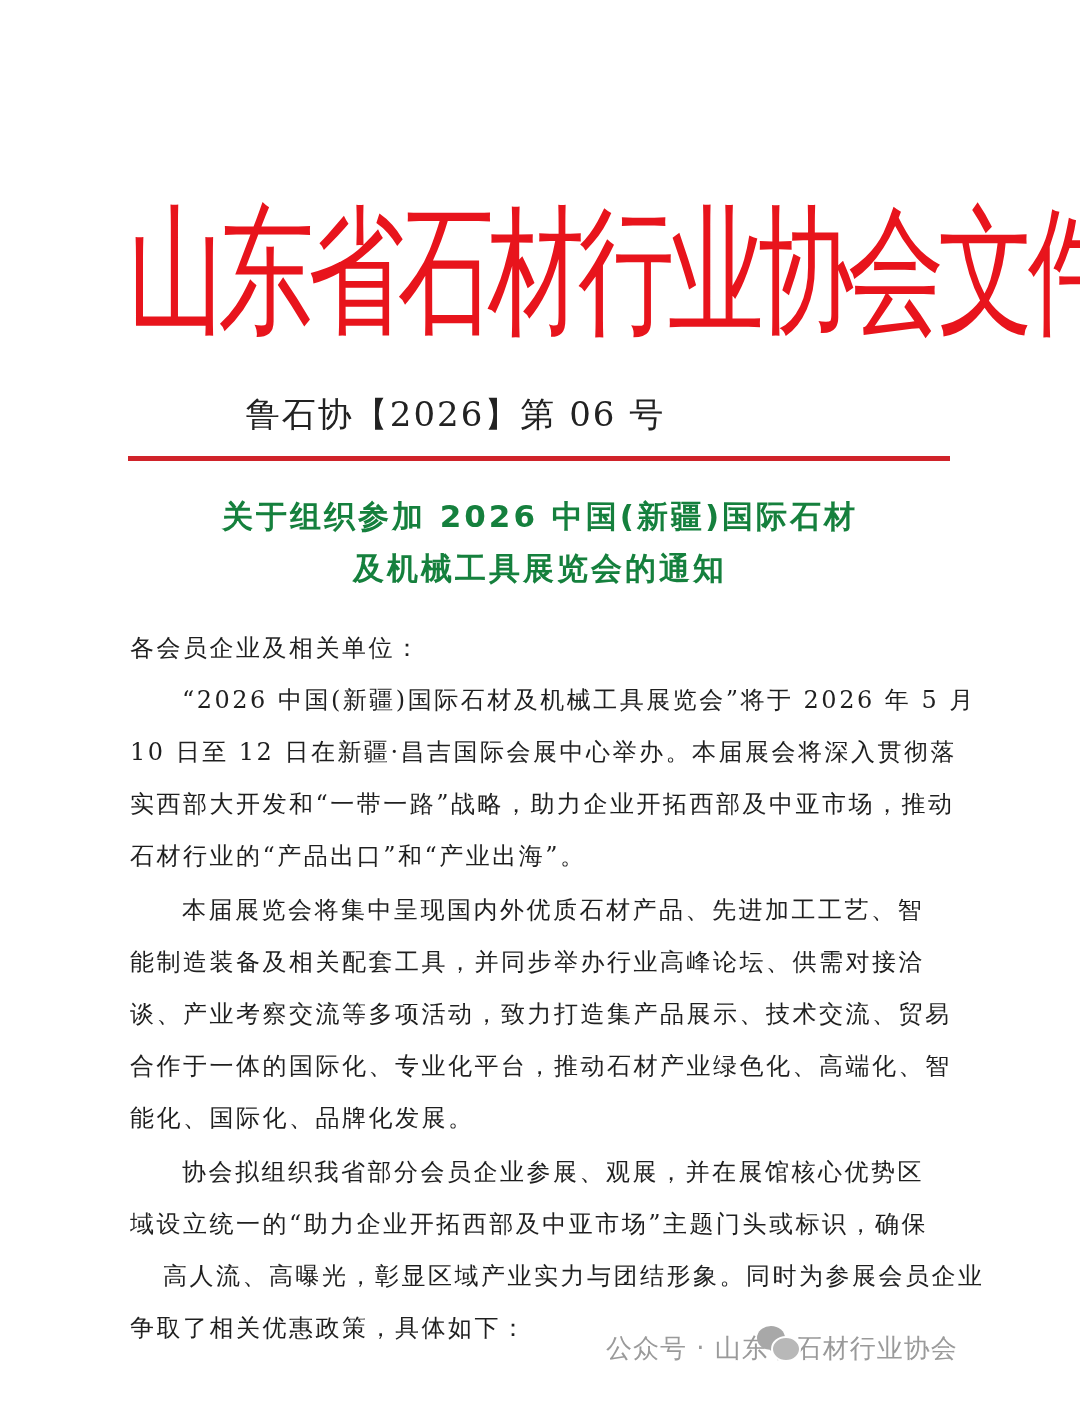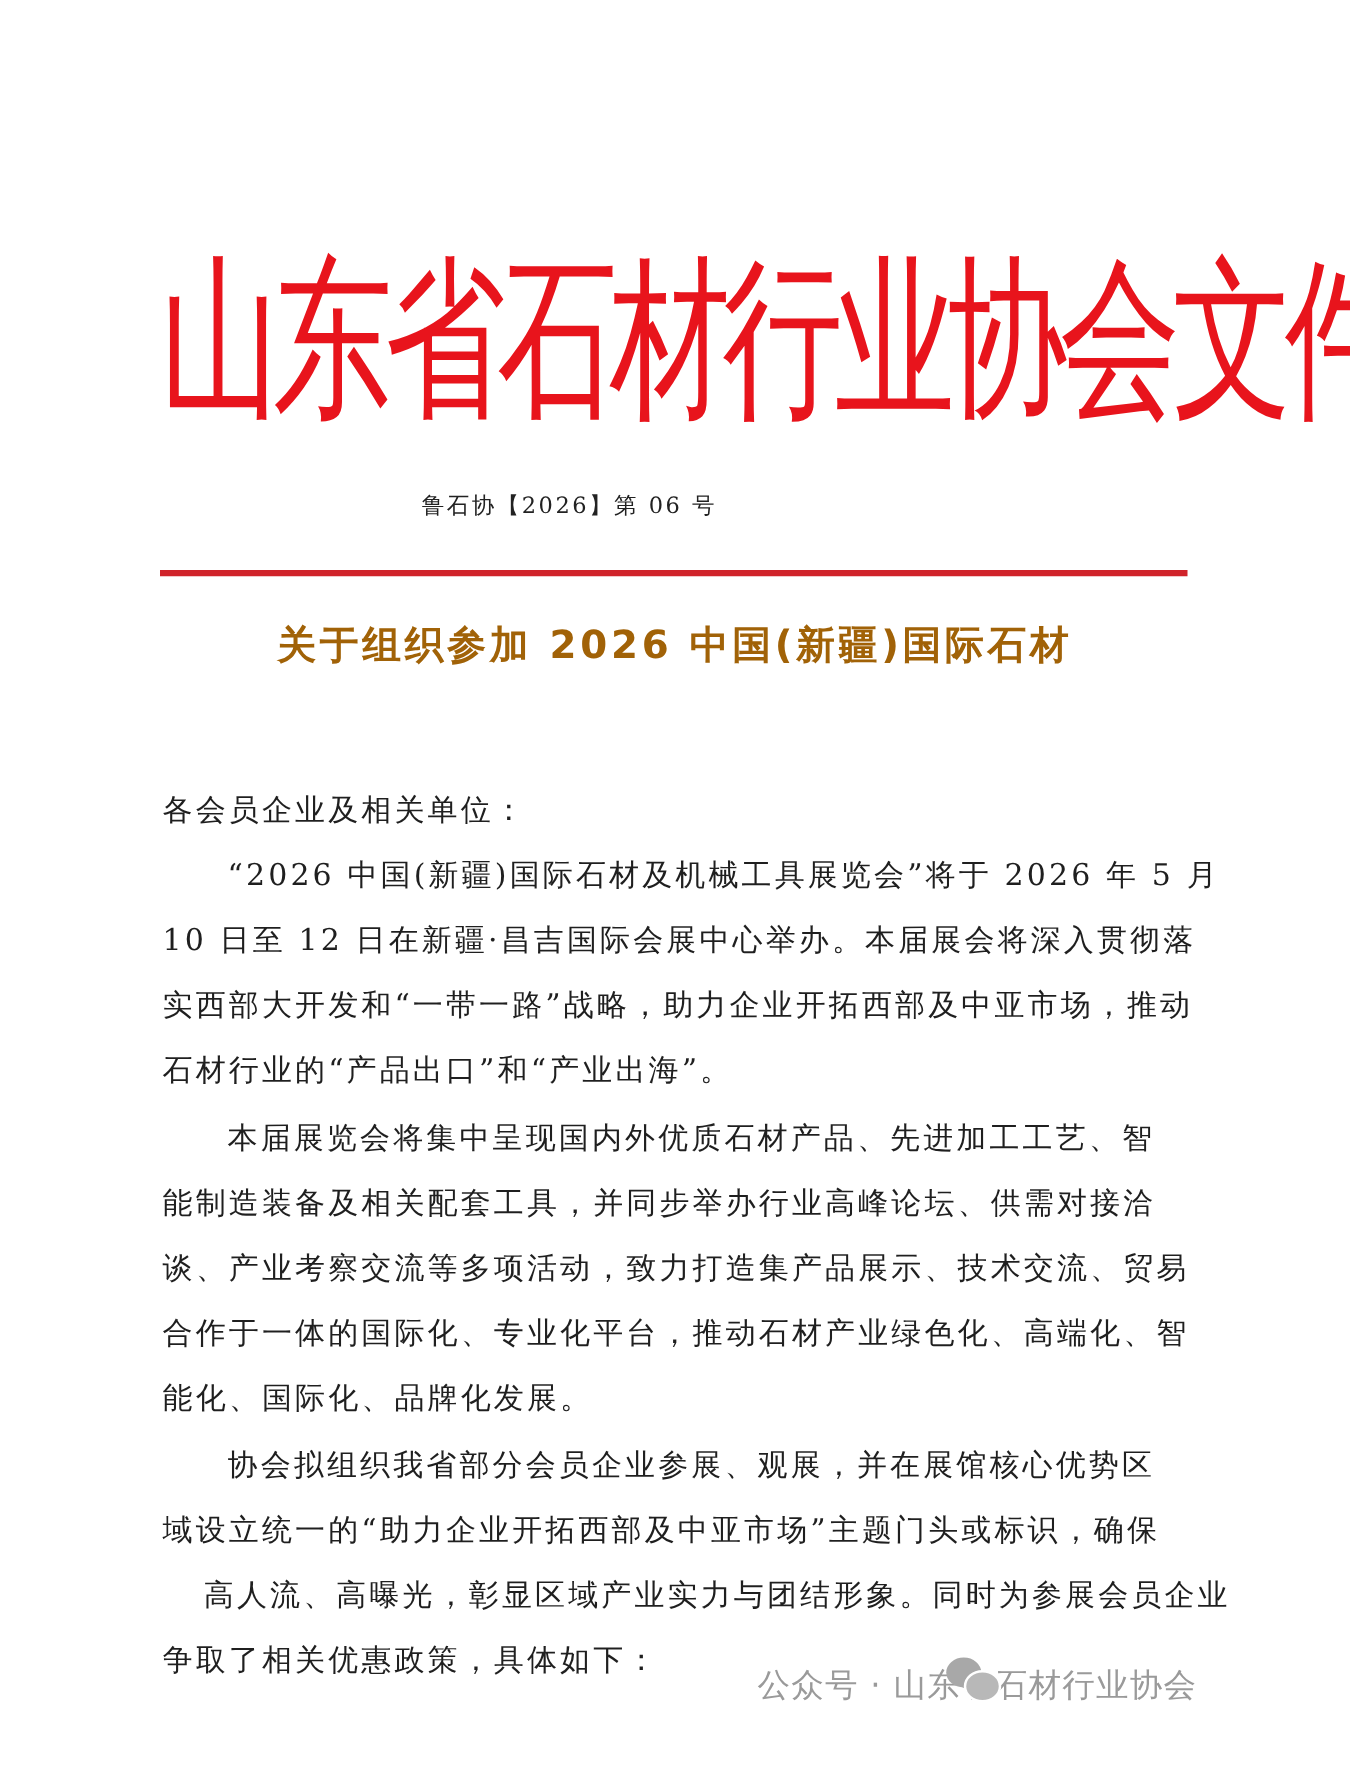--- a/index.html
+++ b/index.html
@@ -7,27 +7,27 @@
          font-family: "DejaVu Serif", "Liberation Serif", serif; color: #1a1a1a; }
   .page { position: absolute; left: 0; top: 0; width: 1080px; height: 1414px; }
 
   .masthead { position: absolute; left: 128px; top: 196px; width: 830px; height: 150px;
               display: flex; justify-content: space-between; align-items: center; }
   .masthead span { display: inline-block; color: #e8141c; font-family: "DejaVu Serif", serif;
                    font-size: 96px; line-height: 1; transform: scaleY(1.45); transform-origin: center;
                    letter-spacing: -6px; font-weight: normal; }
 
   .docno { position: absolute; left: 0; width: 911px; top: 392px; text-align: center;
-           font-size: 18px; letter-spacing: 2px; color: #222; }
+           font-size: 34px; letter-spacing: 2px; color: #222; }
 
   .redline { position: absolute; left: 128px; top: 456px; width: 822px; height: 5px; background: #d0232a; }
 
   .title { position: absolute; left: 0; width: 1080px; top: 490px; text-align: center;
            font-family: "DejaVu Sans", sans-serif; font-weight: bold; font-size: 31px;
-           letter-spacing: 3px; line-height: 52px; color: #a16207; }
+           letter-spacing: 3px; line-height: 52px; color: #15803d; }
 
   .body-text { position: absolute; left: 130px; width: 820px; font-size: 24px; letter-spacing: 2.5px;
                color: #1f1f1f; }
   .line { position: absolute; left: 0; white-space: nowrap; height: 52px; line-height: 52px; }
   .indent { left: 52px; }
 
   .section-head { position: absolute; left: 182px; top: 1378px; font-family: "DejaVu Sans", sans-serif;
                   font-weight: bold; font-size: 25px; letter-spacing: 2px; color: #111; }
 
   .watermark { position: absolute; left: 606px; top: 1326px; height: 40px; display: flex; align-items: center;
@@ -54,20 +54,21 @@
     <span>文</span>
     <span>件</span>
   </div>
 
   <div class="docno">鲁石协【2026】第 06 号</div>
 
   <div class="redline"></div>
 
   <div class="title">
     <div>关于组织参加 2026 中国(新疆)国际石材</div>
+    <div>及机械工具展览会的通知</div>
   </div>
 
   <div class="body-text" style="top:622px;">
     <div class="line" style="top:0px;">各会员企业及相关单位：</div>
 
     <div class="line indent" style="top:52px;">“2026  中国(新疆)国际石材及机械工具展览会”将于 2026 年 5 月</div>
     <div class="line" style="top:104px;">10 日至 12 日在新疆·昌吉国际会展中心举办。本届展会将深入贯彻落</div>
     <div class="line" style="top:156px;">实西部大开发和“一带一路”战略，助力企业开拓西部及中亚市场，推动</div>
     <div class="line" style="top:208px;">石材行业的“产品出口”和“产业出海”。</div>
 

